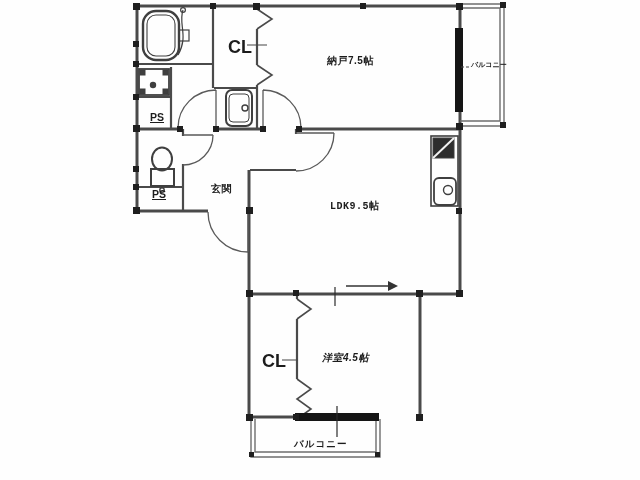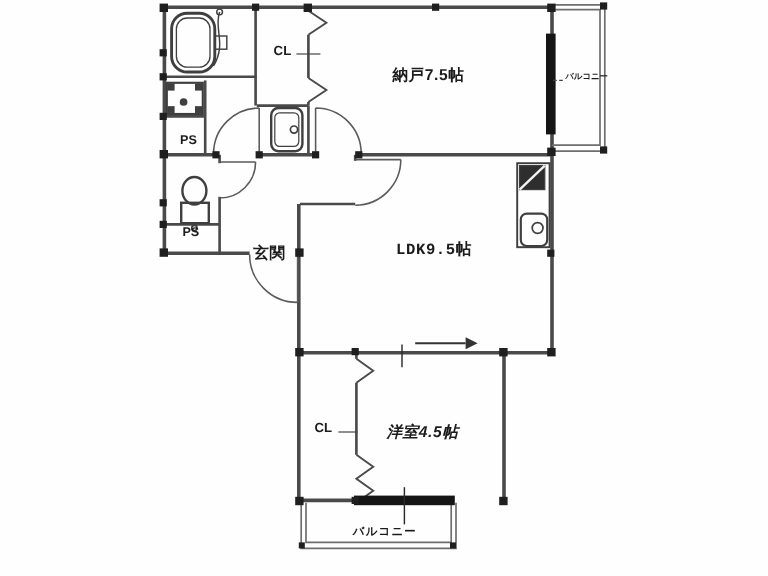--- a/index.html
+++ b/index.html
@@ -2,23 +2,23 @@
 <html><head>
 <meta charset="utf-8">
 <style>
   html,body{margin:0;padding:0;background:#fff;}
   #canvas{
     position:relative;width:640px;height:480px;background:#fefefe;
     font-family:"Liberation Sans","DejaVu Sans",sans-serif;color:#1c1c1c;overflow:hidden;
   }
   #plan-svg{position:absolute;left:0;top:0;}
   .lbl{position:absolute;white-space:nowrap;color:#1c1c1c;line-height:1;}
-  .lbl-room{font-size:13px;font-weight:bold;letter-spacing:0.5px;}
-  .lbl-small{font-size:10.5px;font-weight:bold;}
-  .lbl-cl{font-size:11px;font-weight:bold;}
+  .lbl-room{font-size:10px;font-weight:bold;letter-spacing:0.5px;}
+  .lbl-small{font-size:10.5px;font-weight:bold;text-decoration:underline;}
+  .lbl-cl{font-size:18px;font-weight:bold;}
   .lbl-balcony-r{font-size:7px;font-weight:bold;letter-spacing:0px;}
   .lbl-balcony-b{font-size:9.5px;font-weight:bold;letter-spacing:1px;}
 </style>
 </head>
 <body>
 
 <div id="canvas">
 
   <svg id="plan-svg" width="640" height="480" viewBox="0 0 640 480">
 
@@ -162,21 +162,21 @@
         <rect x="213" y="126" width="6" height="6"></rect>
     </g>
   </svg>
 
   <div class="lbl lbl-room" style="left:327px;top:56px;">納戸7.5帖</div>
 
   <div class="lbl lbl-room" style="left:330px;top:202px;font-family:Liberation Mono, monospace;">LDK9.5帖</div>
 
   <div class="lbl lbl-room" style="left:322px;top:353px;font-style:italic;">洋室4.5帖</div>
 
-  <div class="lbl lbl-room" style="left:211px;top:184px;margin-top:20px;">玄関</div>
+  <div class="lbl lbl-room" style="left:211px;top:184px;">玄関</div>
 
   <div class="lbl lbl-cl" style="left:228px;top:38px;">CL</div>
 
   <div class="lbl lbl-cl" style="left:262px;top:352px;">CL</div>
 
   <div class="lbl lbl-small" style="left:150px;top:112px;">PS</div>
 
   <div class="lbl lbl-small" style="left:152px;top:189px;">PS</div>
 
   <div class="lbl lbl-balcony-r" style="left:471px;top:61px;">バルコニー</div>

